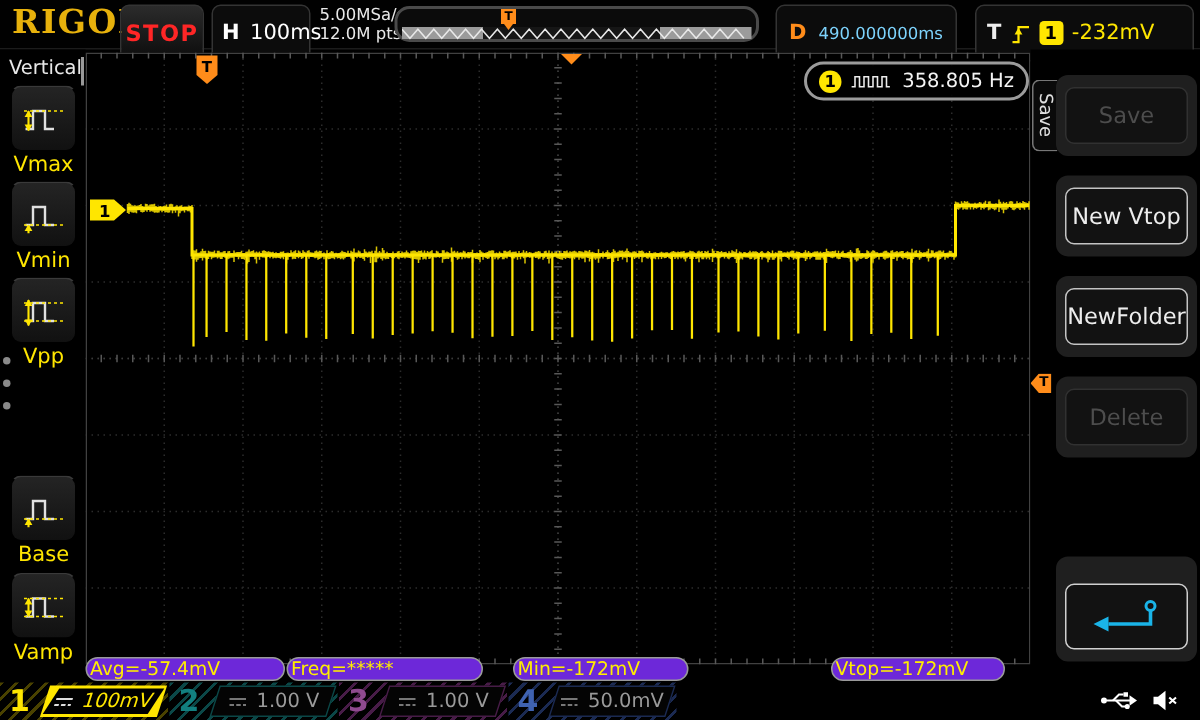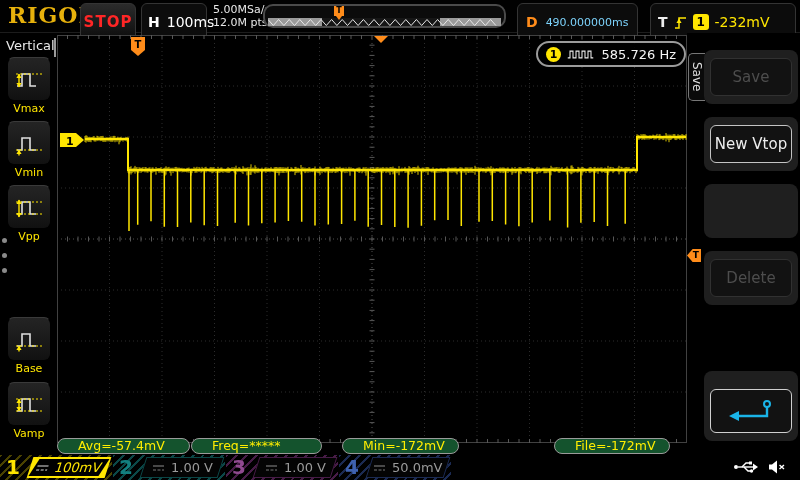--- a/index.html
+++ b/index.html
@@ -28,21 +28,21 @@
   #tbox{left:650px;width:146px;padding:0 7px;gap:6px}
   #tbox .tlab{color:#eee;font-weight:bold;font-size:14px}
   #tbox .tsrc{background:#ffe600;color:#000;font-weight:bold;font-size:12px;width:16px;height:16px;border-radius:3px;text-align:center;line-height:16px}
   #tbox .tlev{color:#ffe600;font-size:14px}
 
   
   #left-menu{position:absolute;left:0;top:33px;width:57px;height:420px;background:#000}
   #left-title{position:absolute;left:6px;top:5px;width:50px;color:#e8e8e8;font-size:13px;border-right:2px solid #9a9a9a;padding-bottom:4px}
   .vitem{position:absolute;left:7px;width:44px;text-align:center}
   .vbtn{width:44px;height:44px;background:linear-gradient(#242424,#111);border:1px solid #000;border-top:1px solid #3a3a3a;border-radius:7px;display:flex;align-items:center;justify-content:center}
-  .vlab{color:#ffe600;font-size:11px;margin-top:1px}
+  .vlab{color:#ffe600;font-size:14px;margin-top:1px}
   .pagedots span{display:block;width:5px;height:5px;border-radius:50%;background:#8a8a8a;margin:10px 0}
   #pagedots{position:absolute;left:2px;top:195px}
 
   
   #grid-wrap{position:absolute;left:57px;top:35px;width:630px;height:408px;background:#000}
 
   
   #freq-counter{position:absolute;left:536px;top:41px;width:150px;height:26px;background:rgba(0,0,0,.88);border:2px solid #9b9b9b;border-radius:13px;display:flex;align-items:center;padding:0 8px;gap:6px;z-index:5}
   #freq-counter .fc-ch{background:#ffe600;color:#000;width:15px;height:15px;border-radius:50%;font-size:11px;font-weight:bold;text-align:center;line-height:15px;flex:0 0 auto}
   #freq-counter .fc-val{color:#f4f4f4;font-size:13px;white-space:nowrap}
@@ -54,21 +54,21 @@
   #right-menu{position:absolute;left:687px;top:33px;width:113px;height:422px;background:#000}
   #menu-tab{position:absolute;left:1px;top:20px;width:17px;height:48px;background:#0a0a0a;border:1px solid #777;border-right:none;border-radius:5px 0 0 5px;color:#e0e0e0;font-size:12px;writing-mode:vertical-rl;display:flex;align-items:center;justify-content:center}
   .slot{position:absolute;left:17px;width:94px;height:54px;background:#1f1f1f;border-radius:8px}
   .softkey{position:absolute;left:23px;width:82px;height:38px;border-radius:6px;background:#121212;display:flex;align-items:center;justify-content:center;font-size:15px}
   .softkey.on{border:1px solid #c4c4c4;color:#ededed}
   .softkey.off{border:1px solid #313131;color:#4d4d4d}
   #slot-return{top:338px;height:70px}
   #btn-return{top:356px;height:44px;border:1px solid #d0d0d0}
 
   
-  .meas{position:absolute;top:438px;height:16px;background:#14532d;border:1px solid #9a9a9a;border-radius:8px;color:#ffee00;font-size:12.5px;line-height:14px;padding-left:20px;z-index:6;white-space:nowrap}
+  .meas{position:absolute;top:438px;height:16px;background:#6d28d9;border:1px solid #9a9a9a;border-radius:8px;color:#ffee00;font-size:12.5px;line-height:14px;padding-left:2px;z-index:6;white-space:nowrap}
 
   
   #chbar{position:absolute;left:0;top:455px;width:800px;height:25px;background:#000}
   .ch-cell{position:absolute;top:0;width:112px;height:25px;background:repeating-linear-gradient(135deg,var(--d) 0 2px,transparent 2px 7px)}
   .ch-num{position:absolute;left:6px;top:0;font-size:20px;font-weight:bold;line-height:25px;color:var(--c)}
   .ch-box{position:absolute;left:30px;top:2px;width:78px;height:21px;transform:skewX(-18deg);background:#040404;border:1px solid var(--d);display:flex;align-items:center;justify-content:center;gap:6px}
   .ch-box .unskew{transform:skewX(18deg);display:flex;align-items:center;gap:6px}
   .ch-cell.active .ch-box{background:#ffe600;border:none}
   .ch-inner{transform:skewX(-18deg);background:#000;width:70px;height:17px;display:flex;align-items:center;justify-content:center;gap:6px}
   .ch-scale{font-size:13px}
@@ -202,48 +202,49 @@
         <text x="77.5" y="13" fill="#000" font-size="10" font-weight="bold" font-family="DejaVu Sans">T</text>
         <polygon points="317,1 331,1 324,8" fill="#ff8c1a"></polygon>
       </svg>
   </div>
 
   <div id="freq-counter">
     <span class="fc-ch">1</span>
     <svg width="38" height="13" viewBox="0 0 38 13">
       <path d="M1,11 h3 V2 h4 V11 h4 V2 h4 V11 h4 V2 h4 V11 h4 V2 h4 V11 h3" stroke="#ececec" stroke-width="1.4" fill="none"></path>
     </svg>
-    <span class="fc-val">585.726 Hz</span>
+    <span class="fc-val">358.805 Hz</span>
   </div>
 
   <div id="trig-level-marker">T</div>
 
   <div id="right-menu">
     <div id="menu-tab">Save</div>
     <div class="slot" style="top:17px"></div>
     <div class="softkey off" style="top:25px">Save</div>
     <div class="slot" style="top:84px"></div>
     <div class="softkey on" style="top:92px">New Vtop</div>
     <div class="slot" style="top:151px"></div>
+    <div class="softkey on" style="top:159px">NewFolder</div>
     <div class="slot" style="top:218px"></div>
     <div class="softkey off" style="top:226px">Delete</div>
     <div class="slot" id="slot-return"></div>
     <div class="softkey on" id="btn-return">
       <svg width="56" height="26" viewBox="0 0 56 26">
         <circle cx="44" cy="6" r="3" stroke="#1ab4e8" stroke-width="2" fill="none"></circle>
         <path d="M44,9 V18 H16" stroke="#1ab4e8" stroke-width="2.4" fill="none"></path>
         <polygon points="16,13 16,23 6,18" fill="#1ab4e8"></polygon>
       </svg>
     </div>
   </div>
 
   <div class="meas" style="left:57px;width:133px">Avg=-57.4mV</div>
   <div class="meas" style="left:191px;width:131px">Freq=*****</div>
   <div class="meas" style="left:342px;width:117px">Min=-172mV</div>
-  <div class="meas" style="left:554px;width:116px">File=-172mV</div>
+  <div class="meas" style="left:554px;width:116px">Vtop=-172mV</div>
 
   <div id="chbar">
     <div class="ch-cell active" style="left: 0px; --c: #ffe600; --d: #4a4200;">
       <span class="ch-num">1</span>
       <div class="ch-box">
           <div class="ch-inner">
             <div class="unskew">
         <svg width="13" height="8" viewBox="0 0 13 8">
                 <path d="M1,2 H12" stroke="#ddd" stroke-width="1.2"></path>
                 <path d="M1,6 h3 M5.5,6 h3 M10,6 h2" stroke="#ddd" stroke-width="1.2"></path>

